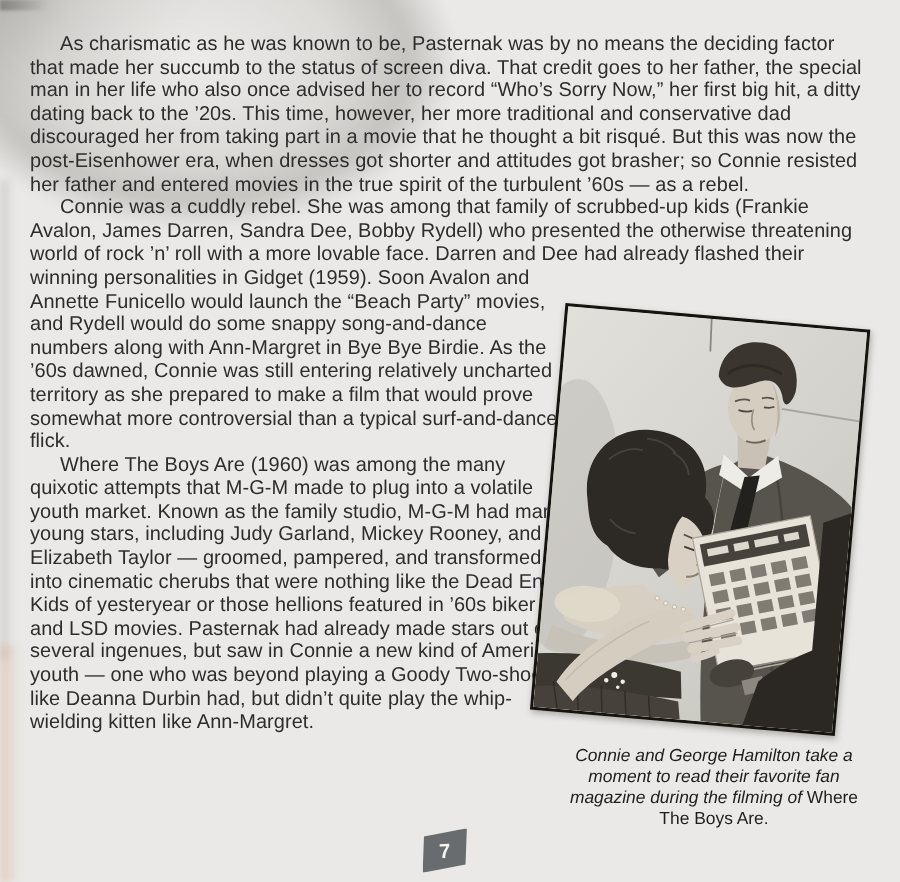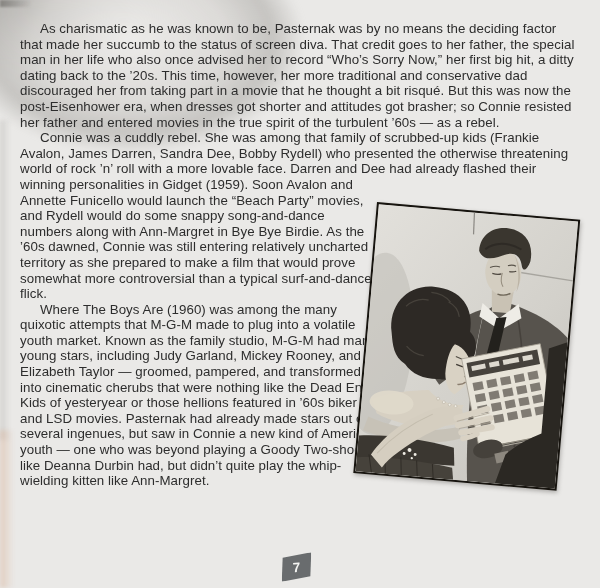--- a/index.html
+++ b/index.html
@@ -195,18 +195,19 @@
         <path d="M104,228 q8,-2 14,-6" stroke="#d9d2c4" stroke-width="5"></path>
       </g>
 
       <ellipse cx="130" cy="236" rx="15" ry="9" fill="#45413b" transform="rotate(-18 130 236)"></ellipse>
       <rect x="138" y="238" width="14" height="10" fill="#8d887f" transform="rotate(-18 145 243)"></rect>
 
       <path d="M182,130 L200,122 L200,270 L140,270 L148,240 C158,230 170,222 182,216 Z" fill="#2b2823"></path>
     </svg>
   </figure>
 
+  <figcaption class="caption"><span class="italic">Connie and George Hamilton take a moment to read their favorite fan magazine during the filming of </span><span class="roman">Where The Boys Are.</span></figcaption>
 
   <div class="page-badge">
     <span>7</span>
   </div>
 
 </div>
 
 </body></html>

